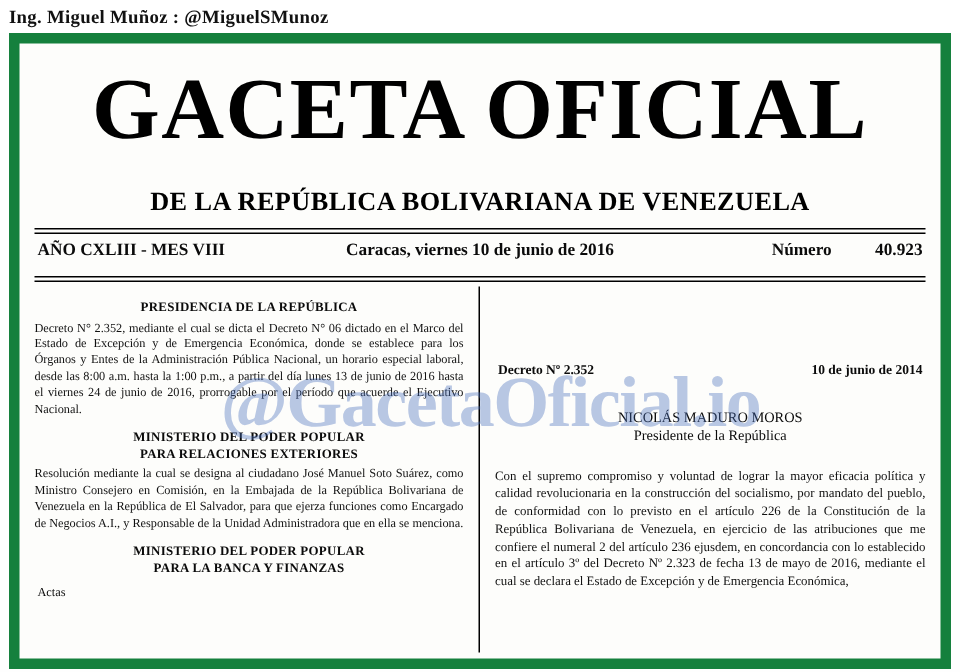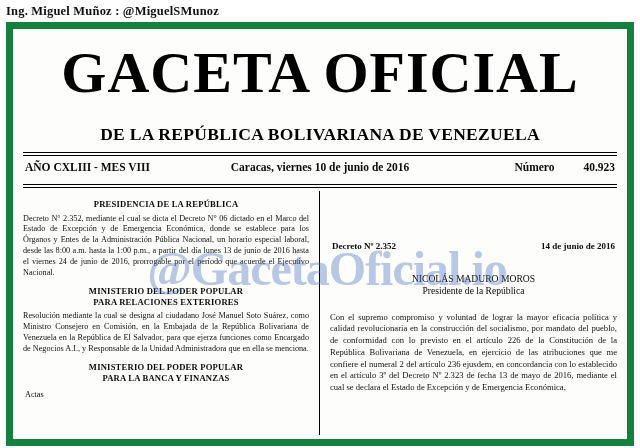--- a/index.html
+++ b/index.html
@@ -247,21 +247,21 @@
         <div class="section-head">MINISTERIO DEL PODER POPULAR<br>PARA RELACIONES EXTERIORES</div>
         <p class="body-text">Resolución mediante la cual se designa al ciudadano José Manuel Soto Suárez, como Ministro Consejero en Comisión, en la Embajada de la República Bolivariana de Venezuela en la República de El Salvador, para que ejerza funciones como Encargado de Negocios A.I., y Responsable de la Unidad Administradora que en ella se menciona.</p>
 
         <div class="section-head">MINISTERIO DEL PODER POPULAR<br>PARA LA BANCA Y FINANZAS</div>
         <div class="actas">Actas</div>
       </div>
 
       <div class="col col-right">
         <div class="right-meta">
           <span>Decreto Nº 2.352</span>
-          <span>14 de junio de 2016</span>
+          <span>10 de junio de 2014</span>
         </div>
 
         <div class="right-title">
           <div>NICOLÁS MADURO MOROS</div>
           <div>Presidente de la República</div>
         </div>
 
         <p class="right-body">Con el supremo compromiso y voluntad de lograr la mayor eficacia política y calidad revolucionaria en la construcción del socialismo, por mandato del pueblo, de conformidad con lo previsto en el artículo 226 de la Constitución de la República Bolivariana de Venezuela, en ejercicio de las atribuciones que me confiere el numeral 2 del artículo 236 ejusdem, en concordancia con lo establecido en el artículo 3º del Decreto Nº 2.323 de fecha 13 de mayo de 2016, mediante el cual se declara el Estado de Excepción y de Emergencia Económica,</p>
       </div>
 

